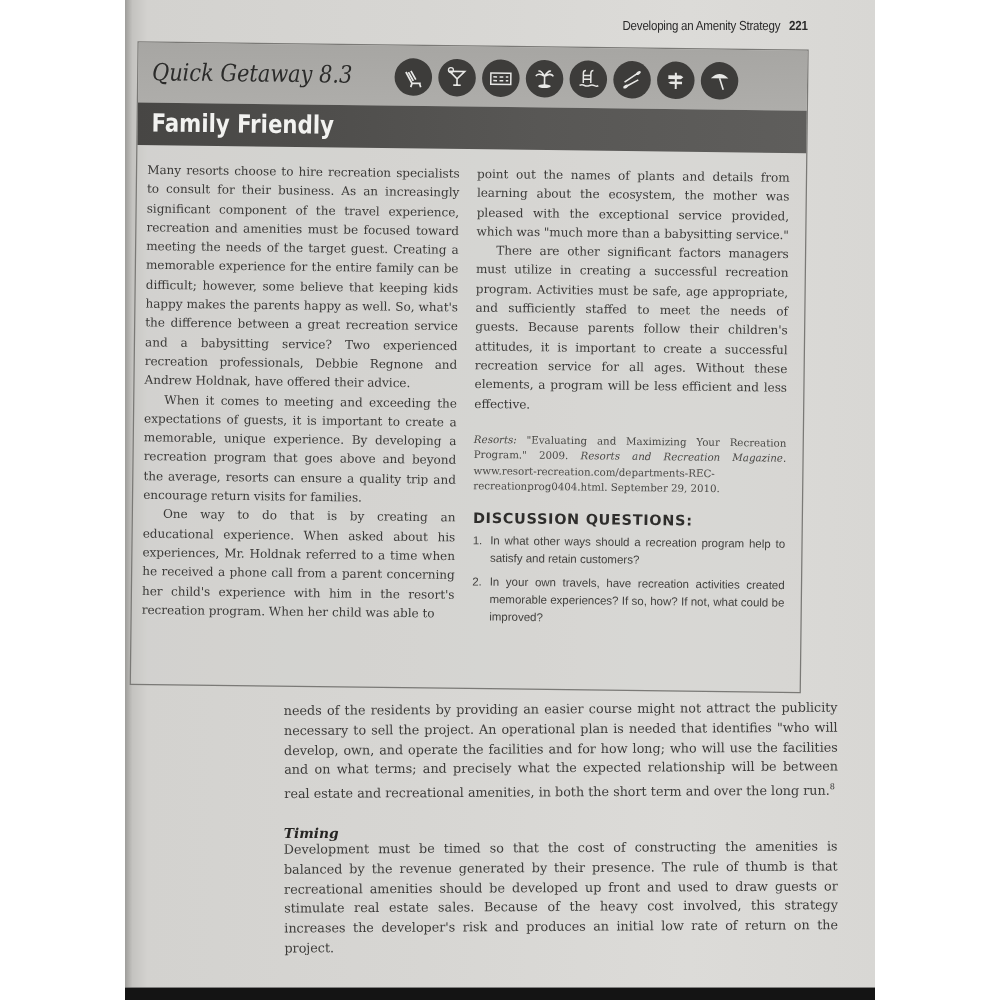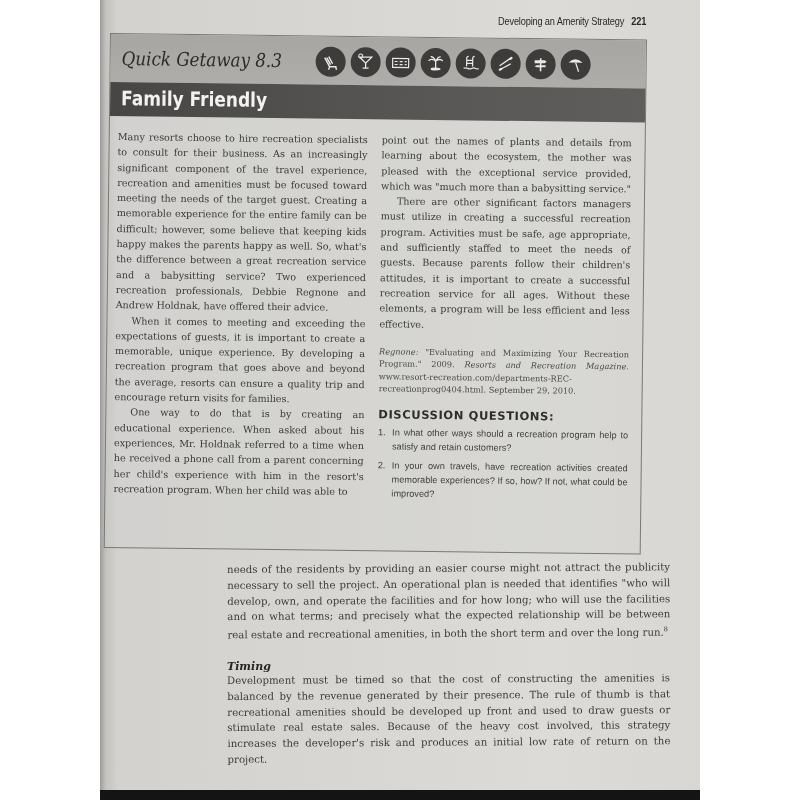--- a/index.html
+++ b/index.html
@@ -147,21 +147,21 @@
     <p>Many resorts choose to hire recreation specialists to consult for their business. As an increasingly significant component of the travel experience, recreation and amenities must be focused toward meeting the needs of the target guest. Creating a memorable experience for the entire family can be difficult; however, some believe that keeping kids happy makes the parents happy as well. So, what's the difference between a great recreation service and a babysitting service? Two experienced recreation professionals, Debbie Regnone and Andrew Holdnak, have offered their advice.</p>
     <p class="ind">When it comes to meeting and exceeding the expectations of guests, it is important to create a memorable, unique experience. By developing a recreation program that goes above and beyond the average, resorts can ensure a quality trip and encourage return visits for families.</p>
     <p class="ind">One way to do that is by creating an educational experience. When asked about his experiences, Mr. Holdnak referred to a time when he received a phone call from a parent concerning her child's experience with him in the resort's recreation program. When her child was able to</p>
   </div>
 
   <div class="col col-right">
     <p>point out the names of plants and details from learning about the ecosystem, the mother was pleased with the exceptional service provided, which was "much more than a babysitting service."</p>
     <p class="ind">There are other significant factors managers must utilize in creating a successful recreation program. Activities must be safe, age appropriate, and sufficiently staffed to meet the needs of guests. Because parents follow their children's attitudes, it is important to create a successful recreation service for all ages. Without these elements, a program will be less efficient and less effective.</p>
 
     <div class="source">
-      <i>Regnone:</i>
+      <i>Resorts:</i>
       <span>"Evaluating and Maximizing Your Recreation Program." 2009.</span>
       <i>Resorts and Recreation Magazine.</i>
       <span>www.resort-recreation.com/departments-REC-recreationprog0404.html. September 29, 2010.</span>
     </div>
 
     <div class="dq-title">DISCUSSION QUESTIONS:</div>
     <ol class="dq-list">
       <li>
         <span class="num">1.</span>
         <span>In what other ways should a recreation program help to satisfy and retain customers?</span>

